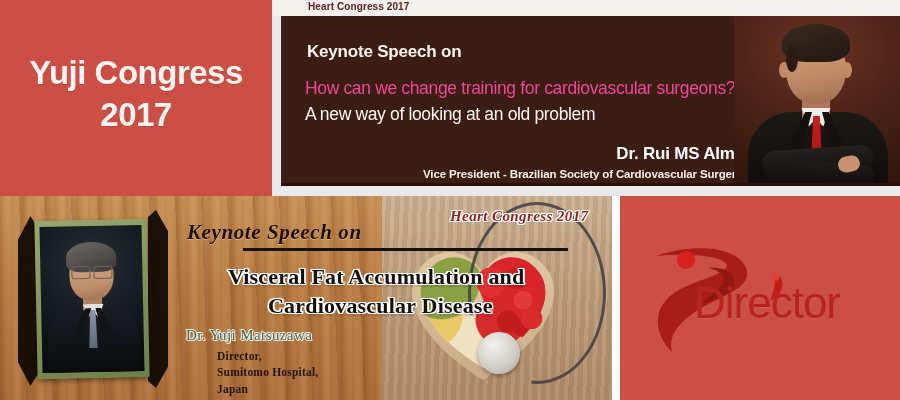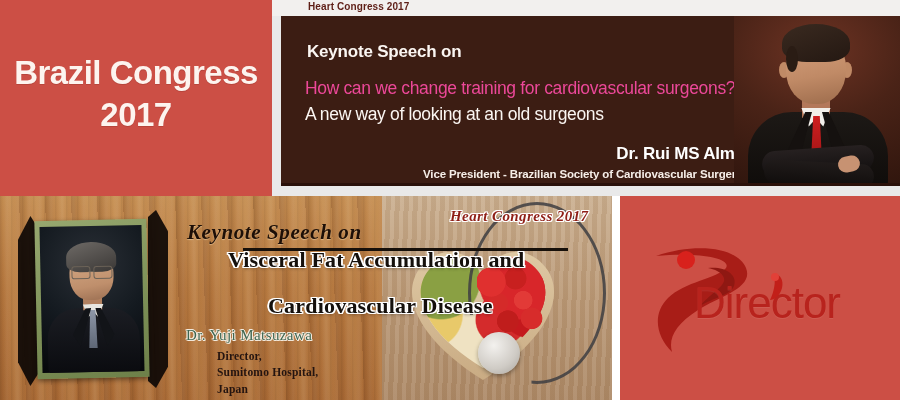--- a/index.html
+++ b/index.html
@@ -254,21 +254,21 @@
       1px 1px 0 #fff,-1px -1px 0 #fff,1px -1px 0 #fff,-1px 1px 0 #fff;
   }
   .wd-t1,.wd-t2{
     position:absolute;font-family:"Liberation Serif", serif;font-weight:bold;
     font-size:22px;color:#15100c;white-space:nowrap;letter-spacing:.2px;
     text-shadow:
       1.4px 0 0 #fff,-1.4px 0 0 #fff,0 1.4px 0 #fff,0 -1.4px 0 #fff,
       1.4px 1.4px 0 #fff,-1.4px -1.4px 0 #fff,1.4px -1.4px 0 #fff,-1.4px 1.4px 0 #fff,
       0 2px 3px rgba(0,0,0,.35);
   }
-  .wd-t1{left:228px;top:51px;}
+  .wd-t1{left:228px;top:68px;}
   .wd-t2{left:268px;top:97px;}
   .wd-name{
     position:absolute;left:186px;top:131px;
     font-family:"Liberation Serif", serif;font-weight:normal;font-size:15px;
     color:#3f6651;white-space:nowrap;letter-spacing:.4px;
     text-shadow:
       1px 0 0 #f3ece0,-1px 0 0 #f3ece0,0 1px 0 #f3ece0,0 -1px 0 #f3ece0,
       1px 1px 0 #f3ece0,-1px -1px 0 #f3ece0;
   }
   .wd-aff{
@@ -290,32 +290,32 @@
     color:#b8231d;letter-spacing:-1px;white-space:nowrap;
     text-shadow:0 1px 0 rgba(255,255,255,.08);
   }
 </style>
 </head>
 <body>
 
 <div id="page">
 
   <div class="panel-title">
-    <div class="l1">Brazil Congress</div>
+    <div class="l1">Yuji Congress</div>
     <div class="l2">2017</div>
   </div>
 
   <div class="panel-banner">
     <div class="banner-strip">
       <div class="strip-txt">Heart Congress 2017</div>
     </div>
     <div class="banner-body">
       <div class="kn-head">Keynote Speech on</div>
       <div class="kn-l1">How can we change training for cardiovascular surgeons?</div>
-      <div class="kn-l2">A new way of looking at an old surgeons</div>
+      <div class="kn-l2">A new way of looking at an old problem</div>
       <div class="kn-name">Dr. Rui MS Almeida</div>
       <div class="kn-role">Vice President - Brazilian Society of Cardiovascular Surgery, Brazil</div>
 
       <div class="photo-rui">
         <div class="pr-bg"></div>
         <div class="pr-body"></div>
         <div class="pr-neck"></div>
         <div class="pr-shirt"></div>
         <div class="pr-tie"></div>
         <div class="pr-lapel-l"></div>

